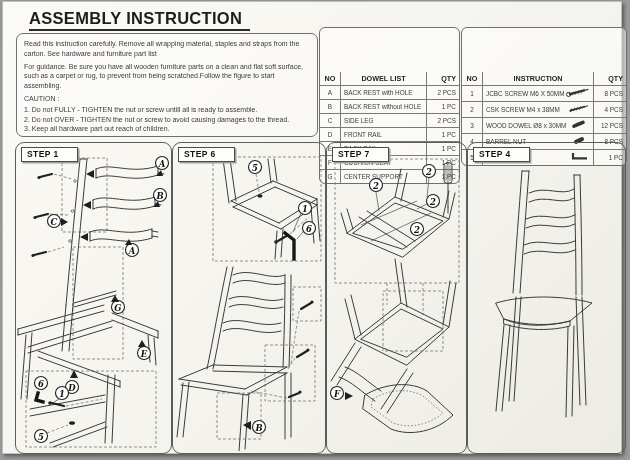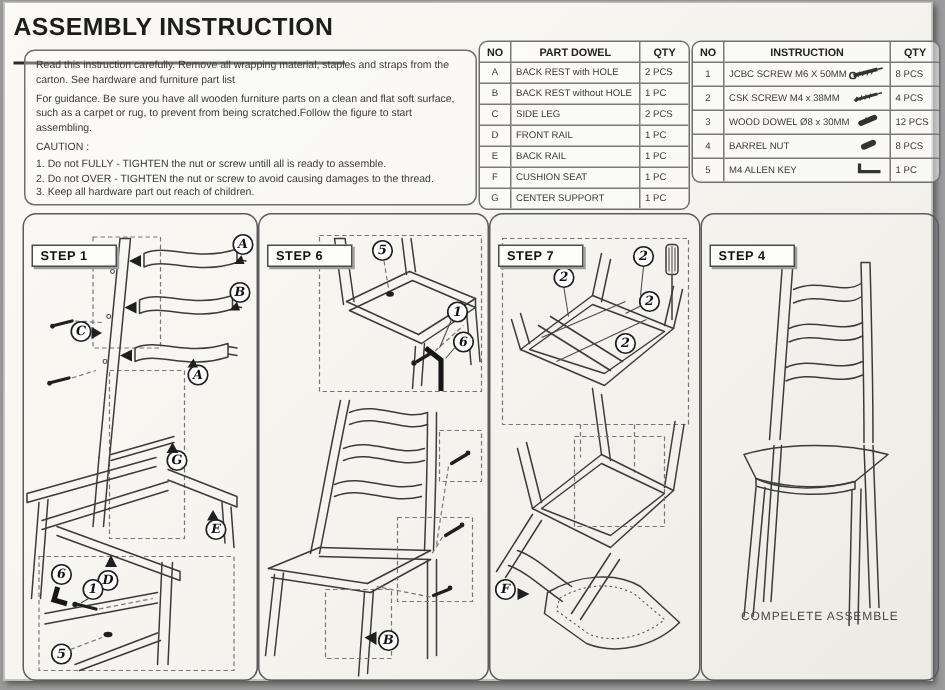--- a/index.html
+++ b/index.html
@@ -7,64 +7,64 @@
     width:630px;height:460px;position:relative;overflow:hidden;
     background:#9b9b9b;
     font-family:"Liberation Sans",sans-serif;color:#2b2b2b;
   }
   .paper{
     position:absolute;left:2px;top:1px;width:618px;height:451px;
     background:linear-gradient(135deg,#fbfaf6 0%,#f4f3ed 55%,#ecebe4 100%);
     border:1px solid #bdbdbd;box-shadow:2px 2px 4px rgba(0,0,0,.45);
   }
   .title{
-    position:absolute;left:6px;top:7px;
+    position:absolute;left:26px;top:7px;
     font-size:16.5px;font-weight:bold;letter-spacing:.3px;color:#1d1d1d;
-    border-bottom:2.2px solid #2a2a2a;padding-bottom:13px;padding-right:8px;
+    border-bottom:2.2px solid #2a2a2a;padding-bottom:1px;padding-right:8px;
   }
   .instr-box{
     position:absolute;left:13px;top:31px;width:286px;height:92px;
     border:1.2px solid #6f6f6f;border-radius:7px;background:rgba(255,255,255,.35);
     padding:5px 7px;font-size:7px;line-height:1.4;color:#3a3a3a;
   }
   .instr-box p{margin:0 0 3px 0;}
   .instr-box .caution{margin:3px 0 1px 0;}
   .instr-box .citem{margin:0;}
   .tblwrap{
     position:absolute;border:1.2px solid #6f6f6f;border-radius:6px;
     overflow:hidden;background:rgba(255,255,255,.5);
   }
   #part-table{left:316px;top:25px;width:139px;}
   #hw-table{left:458px;top:25px;width:164px;}
-  table{border-collapse:collapse;width:100%;}
+  table{border-collapse:collapse;width:100%;margin-top:44px;}
   th,td{
     border:1px solid #7a7a7a;font-size:6.4px;color:#3a3a3a;
     padding:1px 3px;height:11px;white-space:nowrap;
   }
   tr:first-child th{border-top:none;}
   tr:last-child td{border-bottom:none;}
   th:first-child,td:first-child{border-left:none;}
-  th:last-child,td:last-child{border-right:none;}
+  th:last-child,td:last-child{border-right:none;text-align:right;}
   th{font-size:7.2px;font-weight:bold;text-align:center;color:#222;}
   td.no{text-align:center;width:14px;}
   td.qty{width:26px;}
   #hw-table td{height:13px;}
   td.hwname{position:relative;}
   .hw-ic{position:absolute;right:2px;top:1px;width:26px;height:10px;}
   .hw-ic path,.hw-ic ellipse,.hw-ic circle{stroke:#333;fill:none;}
   .step{
     position:absolute;top:140px;height:310px;
     border:1.4px solid #5c5c5c;border-radius:9px;
   }
   #step1{left:12px;width:155px;}
   #step2{left:169px;width:152px;}
   #step3{left:323px;width:139px;}
   #step4{left:464px;width:157px;}
   .step-label{
-    position:absolute;top:20px;left:5px;z-index:2;
+    position:absolute;top:4px;left:5px;z-index:2;
     border:1px solid #4a4a4a;background:#fdfdfa;
     box-shadow:1.5px 1.5px 0 #9e9e9e;
     font-size:8.5px;font-weight:bold;letter-spacing:.4px;color:#111;
     padding:1px 18px 2px 5px;
   }
   .step svg{position:absolute;left:0;top:12px;}
   .ln{fill:none;stroke:#3b3b3b;stroke-width:1;stroke-linecap:round;stroke-linejoin:round;}
   .thin{fill:none;stroke:#4a4a4a;stroke-width:.7;}
   .dash{fill:none;stroke:#777;stroke-width:.8;stroke-dasharray:3 2;}
   .dot{fill:none;stroke:#555;stroke-width:.7;stroke-dasharray:1.5 2;}
@@ -96,21 +96,21 @@
     <p class="citem">1. Do not FULLY - TIGHTEN the nut or screw untill all is ready to assemble.</p>
     <p class="citem">2. Do not OVER -  TIGHTEN the nut or screw to avoid causing damages to the thread.</p>
     <p class="citem">3. Keep all hardware part out reach of children.</p>
   </div>
 
   <div class="tblwrap" id="part-table">
     <table>
       <tbody>
           <tr>
         <th>NO</th>
-        <th>PART DOWEL</th>
+        <th>DOWEL LIST</th>
         <th>QTY</th>
       </tr>
       <tr>
         <td class="no">A</td>
         <td>BACK REST with HOLE</td>
         <td class="qty">2 PCS</td>
       </tr>
       <tr>
         <td class="no">B</td>
         <td>BACK REST without HOLE</td>
@@ -468,16 +468,15 @@
         <path class="ln" d="M58,64 C75,56 92,68 107,60 M58,73 C75,65 92,77 107,69"></path>
         <path class="ln" d="M56,90 C73,82 90,94 107,86 M56,99 C73,91 90,103 107,95"></path>
         <path class="ln" d="M28,148 C55,140 95,140 124,148 L102,166 C80,172 52,172 36,164 Z"></path>
         <path class="ln" d="M36,164 C58,171 84,171 102,166 L102,171 C84,176 58,176 36,169 Z"></path>
         <path class="ln" d="M36,170 L28,256 M42,170 L34,256"></path>
         <path class="ln" d="M100,172 L98,262 M106,171 L104,261"></path>
         <path class="ln" d="M48,142 L41,246 M53,142 L46,246"></path>
         <path class="ln" d="M108,142 L112,250 M114,142 L118,250"></path>
       </g>
     </svg>
-    <div class="caption">COMPELETE ASSEMBLE</div>
   </div>
 
 </div>
 
 </body></html>

